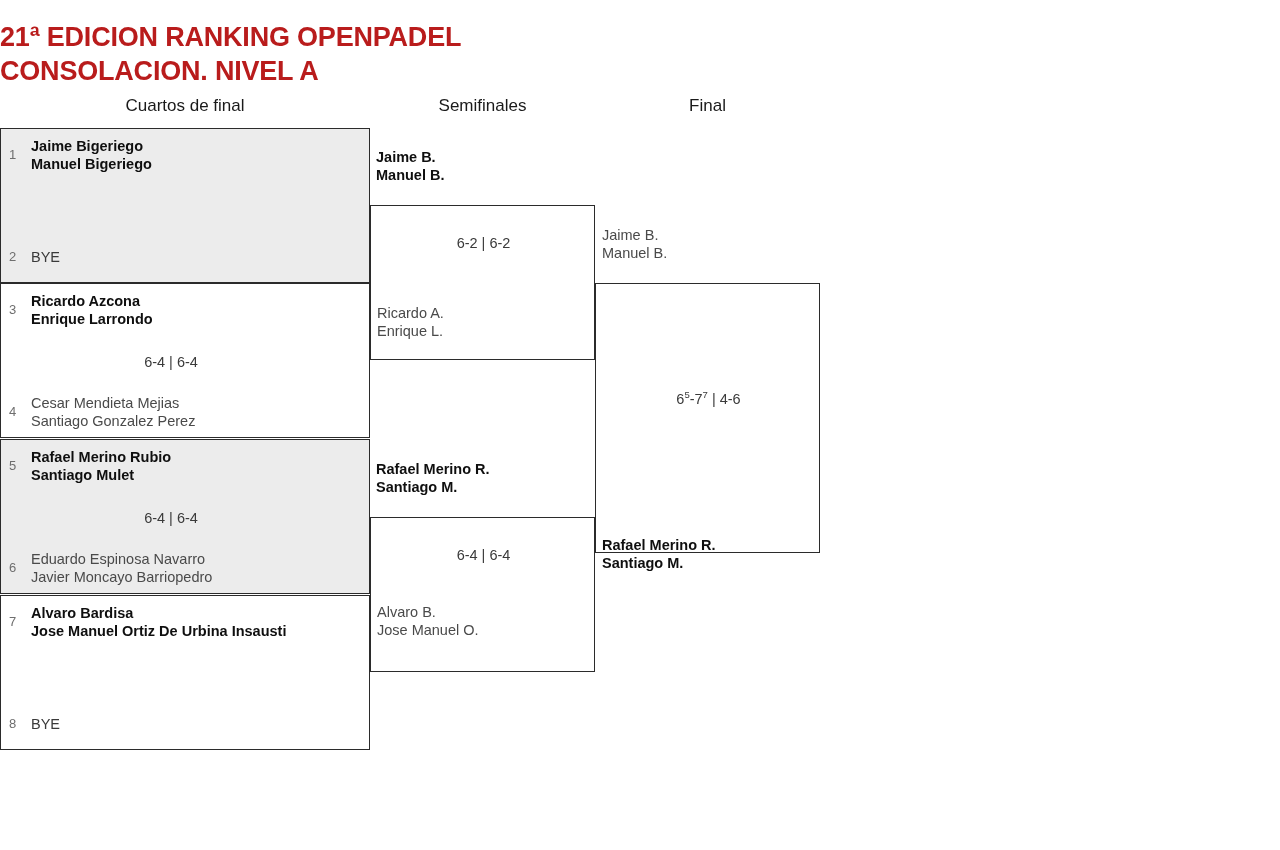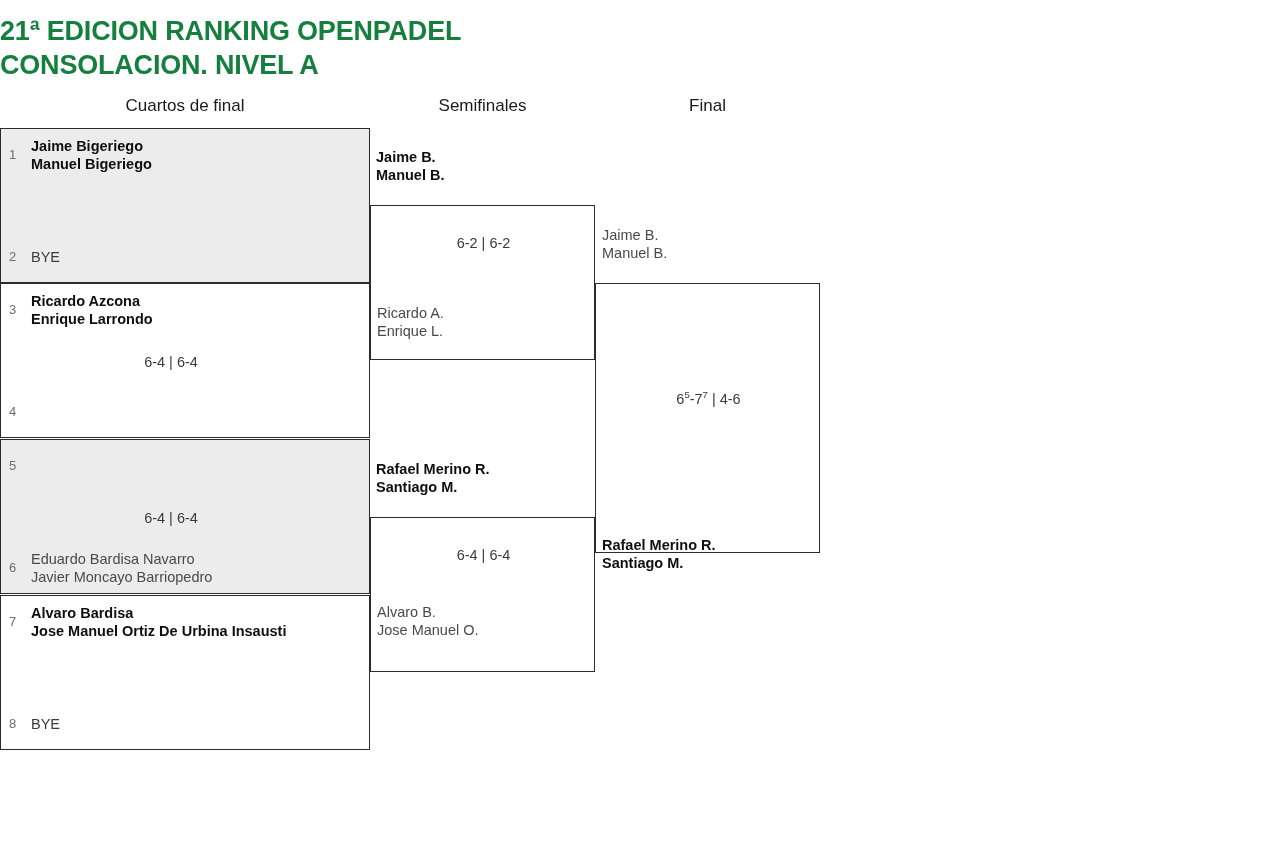--- a/index.html
+++ b/index.html
@@ -7,23 +7,23 @@
     width: 1280px; height: 850px;
     background: #ffffff;
     font-family: "Liberation Sans", sans-serif;
     color: #1a1a1a;
     overflow: hidden;
   }
   .page { position: relative; width: 1280px; height: 850px; }
 
   
   .title {
-    position: absolute; left: 0; top: 14px; width: 900px;
+    position: absolute; left: 0; top: 20px; width: 900px;
     font-size: 27px; font-weight: 700; line-height: 34px;
-    letter-spacing: -0.2px; color: #15803d;
+    letter-spacing: -0.2px; color: #b91c1c;
   }
 
   .logo { position: absolute; right: 6px; top: 6px; width: 230px; height: 62px; }
 
   
   .round-head {
     position: absolute; font-size: 17px; color: #1a1a1a;
     text-align: center; white-space: nowrap;
   }
   #head-r1 { left: 0px;   top: 96px; width: 370px; }
@@ -113,32 +113,40 @@
     <div class="team winner" style="top:8px;">
       <span class="seed">3</span>
       <span class="names">
         <span class="n">Ricardo Azcona</span>
         <span class="n">Enrique Larrondo</span>
       </span>
     </div>
     <div class="score" style="left:0; top:70px; width:340px;">6-4 | 6-4</div>
     <div class="team loser" style="top:110px;">
       <span class="seed">4</span>
+      <span class="names">
+        <span class="n">Cesar Mendieta Mejias</span>
+        <span class="n">Santiago Gonzalez Perez</span>
+      </span>
     </div>
   </div>
 
   <div class="block shaded" style="left:0px; top:439px; width:370px; height:155px;">
     <div class="team winner" style="top:8px;">
       <span class="seed">5</span>
+      <span class="names">
+        <span class="n">Rafael Merino Rubio</span>
+        <span class="n">Santiago Mulet</span>
+      </span>
     </div>
     <div class="score" style="left:0; top:70px; width:340px;">6-4 | 6-4</div>
     <div class="team loser" style="top:110px;">
       <span class="seed">6</span>
       <span class="names">
-        <span class="n">Eduardo Bardisa Navarro</span>
+        <span class="n">Eduardo Espinosa Navarro</span>
         <span class="n">Javier Moncayo Barriopedro</span>
       </span>
     </div>
   </div>
 
   <div class="block plain" style="left:0px; top:595px; width:370px; height:155px;">
     <div class="team winner" style="top:8px;">
       <span class="seed">7</span>
       <span class="names">
         <span class="n">Alvaro Bardisa</span>

